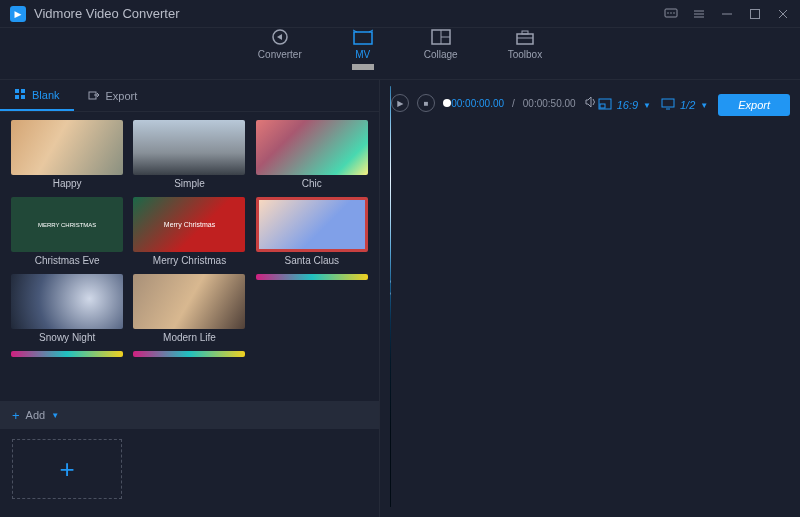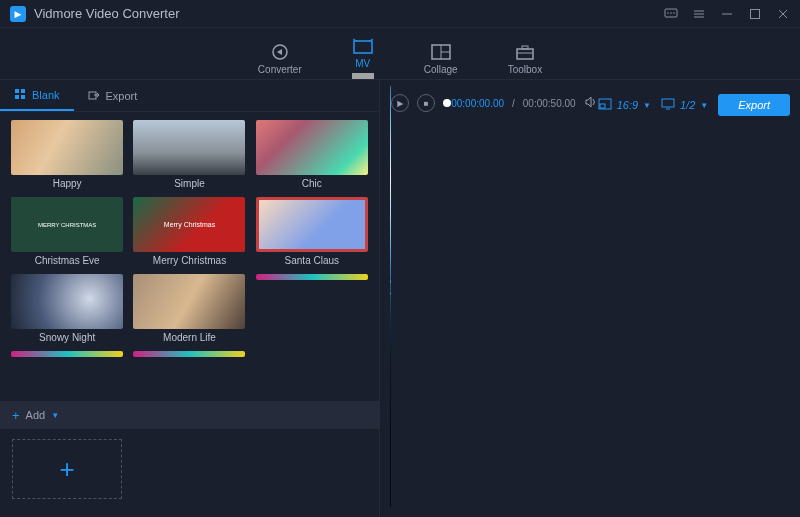--- a/index.html
+++ b/index.html
@@ -4,21 +4,21 @@
 <style>
 * { margin: 0; padding: 0; box-sizing: border-box; font-family: -apple-system, "Segoe UI", Arial, sans-serif; }
 body { width: 800px; height: 517px; background: #1a1f2e; color: #aab; overflow: hidden; font-size: 11px; }
 
 .titlebar { height: 28px; display: flex; align-items: center; padding: 0 10px; background: #1a1f2e; border-bottom: 1px solid #252a38; }
 .logo { width: 16px; height: 16px; background: #2196f3; border-radius: 3px; margin-right: 8px; display:flex; align-items:center; justify-content:center; color:#fff; font-size:9px; }
 .title { color: #b8bcc8; font-size: 13px; flex: 1; }
 .win-controls { display: flex; gap: 14px; align-items: center; color: #8a8f9e; }
 .win-btn { width: 14px; height: 14px; cursor: pointer; display:flex; align-items:center; justify-content:center; }
 
-.main-tabs { height: 52px; display: flex; align-items: flex-end; justify-content: center; gap: 50px; border-bottom: 1px solid #252a38; }
+.main-tabs { height: 52px; display: flex; align-items: flex-start; justify-content: center; gap: 50px; border-bottom: 1px solid #252a38; }
 .main-tab { display: flex; flex-direction: column; align-items: center; gap: 3px; cursor: pointer; color: #9aa0b0; padding-bottom:4px; }
 .main-tab.active { color: #2196f3; border-bottom: 6px solid #a3a3a3; }
 .main-tab-icon { width: 22px; height: 18px; display:flex; align-items:center; justify-content:center; }
 .main-tab-label { font-size: 10px; }
 
 .content { display: flex; height: calc(517px - 28px - 52px); }
 
 .left-panel { width: 380px; display: flex; flex-direction: column; border-right: 1px solid #252a38; }
 .sub-tabs { display: flex; height: 32px; border-bottom: 1px solid #252a38; }
 .sub-tab { display: flex; align-items: center; gap: 6px; padding: 0 14px; cursor: pointer; color: #9aa0b0; font-size: 11px; }

